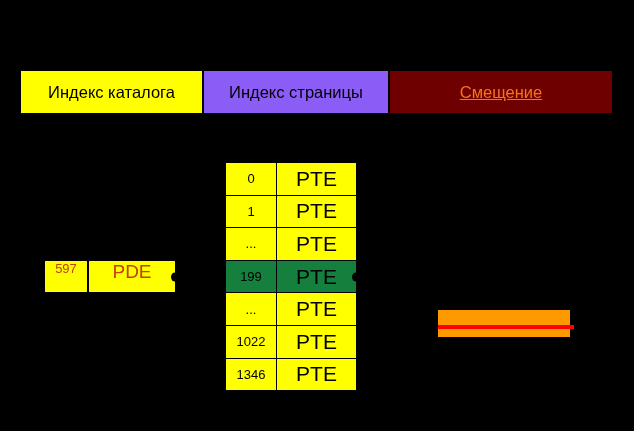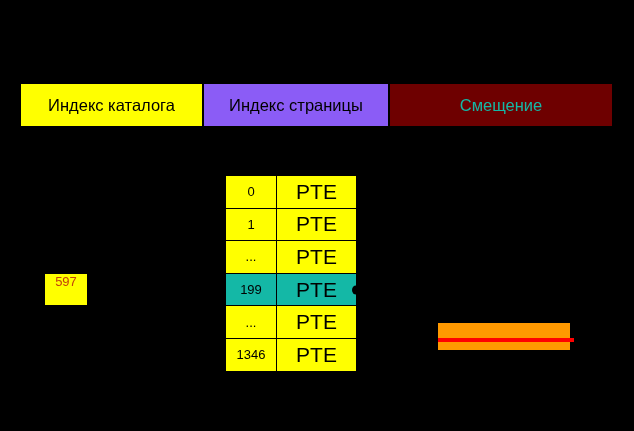--- a/index.html
+++ b/index.html
@@ -11,21 +11,21 @@
     width: 634px;
     height: 431px;
     position: relative;
     overflow: hidden;
     font-family: "Liberation Sans", sans-serif;
     background: #000000;
   }
 
   #stage {
     position: absolute;
-    left: 0; top: 17px;
+    left: 0; top: 4px;
     width: 634px;
     height: 345px;
     background: #000000;
   }
 
   
   .addr-bar {
     position: absolute;
     left: 20px;
     top: 66px;
@@ -52,21 +52,22 @@
     color: #000000;
   }
   .addr-field.page {
     width: 186px;
     background: #8b5cf6;
     color: #000000;
   }
   .addr-field.offset {
     width: 224px;
     background: #6E0000;
-    color: #14b8a6;
+    color: #f97316;
+    text-decoration: underline;
   }
 
   
   .pde-box {
     position: absolute;
     left: 44px;
     top: 256px;
     height: 33px;
     display: flex;
     flex-direction: row;
@@ -126,21 +127,21 @@
   .pte-table td.idx {
     width: 51px;
     font-size: 13px;
   }
   .pte-table td.val {
     width: 80px;
     font-size: 21px;
     position: relative;
   }
   .pte-table tr.highlight td {
-    background: #14b8a6;
+    background: #15803d;
   }
 
   
   .frame {
     position: absolute;
     left: 437px;
     top: 305px;
     width: 134px;
     height: 29px;
     box-sizing: border-box;
@@ -169,20 +170,24 @@
       <span>Индекс страницы</span>
     </div>
     <div class="addr-field offset">
       <span>Смещение</span>
     </div>
   </div>
 
   <div class="pde-box">
     <div class="pde-cell idx">
       <span>597</span>
+    </div>
+    <div class="pde-cell val">
+      <span>PDE</span>
+      <span class="notch"></span>
     </div>
   </div>
 
   <table class="pte-table">
     <tbody>
       <tr>
         <td class="idx">0</td>
         <td class="val">PTE</td>
       </tr>
       <tr>
@@ -198,20 +203,24 @@
         <td class="val">
           <span>PTE</span>
           <span class="notch"></span>
         </td>
       </tr>
       <tr>
         <td class="idx">...</td>
         <td class="val">PTE</td>
       </tr>
       <tr>
+        <td class="idx">1022</td>
+        <td class="val">PTE</td>
+      </tr>
+      <tr>
         <td class="idx">1346</td>
         <td class="val">PTE</td>
       </tr>
     </tbody>
   </table>
 
   <div class="frame">
     <div class="offset-line"></div>
   </div>
 

